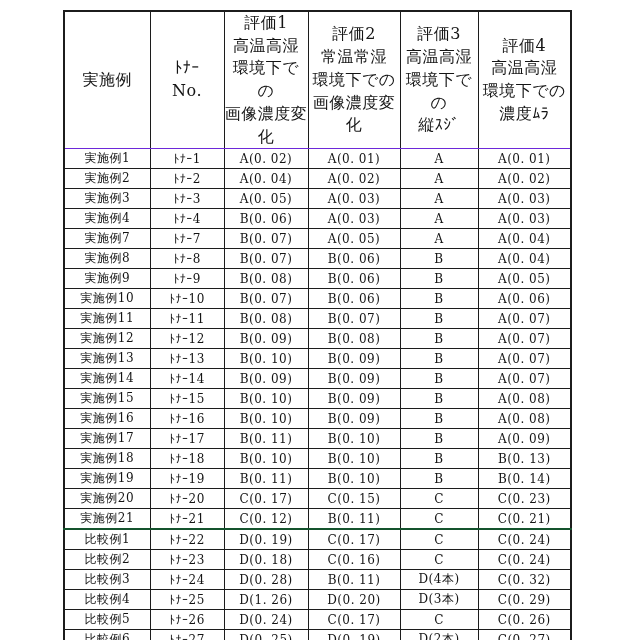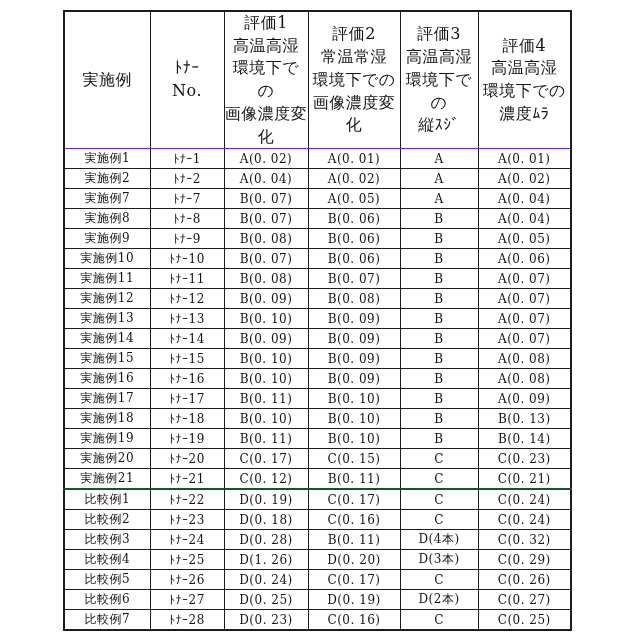--- a/index.html
+++ b/index.html
@@ -96,20 +96,36 @@
         </tr>
         <tr>
           <td>実施例2</td>
           <td>ﾄﾅｰ2</td>
           <td>A(0. 04)</td>
           <td>A(0. 02)</td>
           <td>A</td>
           <td>A(0. 02)</td>
         </tr>
         <tr>
+          <td>実施例3</td>
+          <td>ﾄﾅｰ3</td>
+          <td>A(0. 05)</td>
+          <td>A(0. 03)</td>
+          <td>A</td>
+          <td>A(0. 03)</td>
+        </tr>
+        <tr>
+          <td>実施例4</td>
+          <td>ﾄﾅｰ4</td>
+          <td>B(0. 06)</td>
+          <td>A(0. 03)</td>
+          <td>A</td>
+          <td>A(0. 03)</td>
+        </tr>
+        <tr>
           <td>実施例7</td>
           <td>ﾄﾅｰ7</td>
           <td>B(0. 07)</td>
           <td>A(0. 05)</td>
           <td>A</td>
           <td>A(0. 04)</td>
         </tr>
         <tr>
           <td>実施例8</td>
           <td>ﾄﾅｰ8</td>

